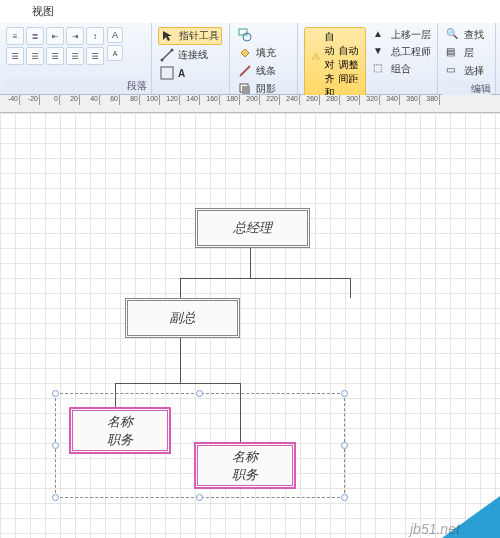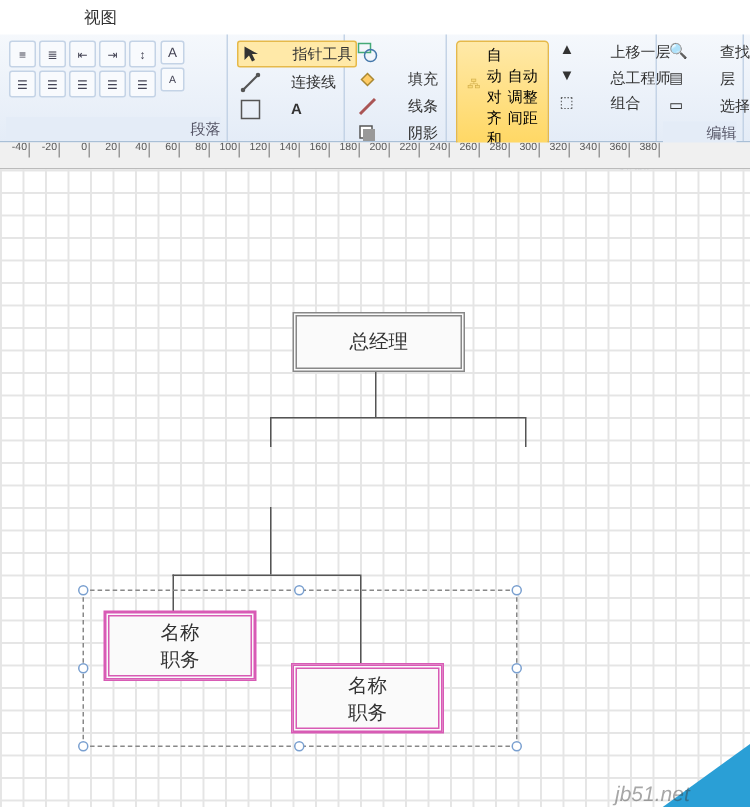--- a/index.html
+++ b/index.html
@@ -1,50 +1,50 @@
 <!DOCTYPE html>
 <html><head>
 <meta charset="utf-8">
 <style>
 * { margin: 0; padding: 0; box-sizing: border-box; font-family: "Microsoft YaHei", sans-serif; }
 body { background: #fff; width: 500px; height: 538px; overflow: hidden; position: relative; }
 
 
 .ribbon-tabs { display: flex; gap: 18px; padding: 2px 28px; font-size: 11px; color: #333; }
-.ribbon-tabs span { padding: 2px 4px; margin-left: 24px; }
+.ribbon-tabs span { padding: 2px 4px; }
 
 .ribbon { display: flex; background: linear-gradient(#f5f8fc, #e4ecf7); border-bottom: 1px solid #a9bfd6; height: 72px; }
 .group { border-right: 1px solid #c4d3e6; padding: 2px 4px 0; display: flex; flex-direction: column; justify-content: space-between; }
 .group-label { font-size: 10px; color: #556; text-align: right; padding: 1px 0; background: #e4ecf7; }
 .group-body { display: flex; gap: 3px; align-items: flex-start; padding: 2px; flex: 1; }
 
 
 .btn-row { display: flex; gap: 2px; }
 .btn { width: 18px; height: 18px; background: #f8fafd; border: 1px solid #c4d3e6; border-radius: 2px; display: flex; align-items: center; justify-content: center; font-size: 8px; color: #445; }
 .btn.sm { width: 16px; height: 16px; font-size: 9px; }
 .btn-col { display: flex; flex-direction: column; gap: 2px; }
 
 
-.tool-item { display: flex; gap: 20px; align-items: center; font-size: 10px; color: #333; padding: 1px 2px; white-space: nowrap; }
+.tool-item { display: flex; gap: 4px; align-items: center; font-size: 10px; color: #333; padding: 1px 2px; white-space: nowrap; }
 .tool-item .ic { width: 14px; height: 14px; display: inline-block; }
 
 .big-btn { display: flex; flex-direction: row; align-items: center; justify-content: center; padding: 2px 6px; font-size: 10px; text-align: center; border: 1px solid transparent; border-radius: 3px; }
 .big-btn.active { background: linear-gradient(#ffe9a8, #ffd65e); border-color: #e6b94a; }
 .big-btn .ic { width: 28px; height: 24px; margin-bottom: 2px; }
 
 
 .ruler { height: 18px; background: #f0f0f0; border-bottom: 1px solid #bbb; position: relative; font-size: 7px; color: #555; overflow: hidden; }
 .ruler .ticks { position: absolute; top: 0; left: 0; display: flex; }
 .tick { width: 20px; border-right: 1px solid #999; height: 10px; text-align: right; padding-right: 1px; }
 
 
 .canvas { position: relative; height: 448px; background: #fff; background-image: linear-gradient(#e5e5e5 1px, transparent 1px), linear-gradient(90deg, #e5e5e5 1px, transparent 1px); background-size: 15px 15px; overflow: hidden; }
 
 
-.orgbox { position: absolute; background: #fafafa; border: 3px double #888; display: flex; flex-direction: column; align-items: center; justify-content: center; font-size: 13px; color: #333; }
+.orgbox { position: absolute; background: #fafafa; border: 3px double #888; display: flex; flex-direction: column; align-items: center; justify-content: center; font-size: 13px; color: #333; font-style: italic; }
 .conn { position: absolute; background: #555; }
 .conn.h { height: 1px; }
 .conn.v { width: 1px; }
 
 
 .sel-group { position: absolute; border: 1px dashed #888; }
 .handle { position: absolute; width: 7px; height: 7px; background: #fff; border: 1px solid #7aa0d0; border-radius: 50%; }
 .orgbox.selected { border-color: #d85bb5; box-shadow: 0 0 0 1px #d85bb5; }
 
 
@@ -225,20 +225,23 @@
   <div class="conn v" style="left:180px;top:165px;height:20px"></div>
   <div class="conn v" style="left:350px;top:165px;height:20px"></div>
   <div class="conn v" style="left:180px;top:225px;height:45px"></div>
   <div class="conn h" style="left:115px;top:270px;width:125px"></div>
   <div class="conn v" style="left:115px;top:270px;height:25px"></div>
   <div class="conn v" style="left:240px;top:270px;height:60px"></div>
 
   <div class="orgbox" style="left:195px;top:95px;width:115px;height:40px">
     <span>总经理</span>
   </div>
+  <div class="orgbox" style="left:125px;top:185px;width:115px;height:40px">
+    <span>副总</span>
+  </div>
 
   <div class="sel-group" style="left:55px;top:280px;width:290px;height:105px">
     <div class="handle" style="left:-4px;top:-4px"></div>
     <div class="handle" style="left:50%;top:-4px;margin-left:-4px"></div>
     <div class="handle" style="right:-4px;top:-4px"></div>
     <div class="handle" style="left:-4px;top:50%;margin-top:-4px"></div>
     <div class="handle" style="right:-4px;top:50%;margin-top:-4px"></div>
     <div class="handle" style="left:-4px;bottom:-4px"></div>
     <div class="handle" style="left:50%;bottom:-4px;margin-left:-4px"></div>
     <div class="handle" style="right:-4px;bottom:-4px"></div>

